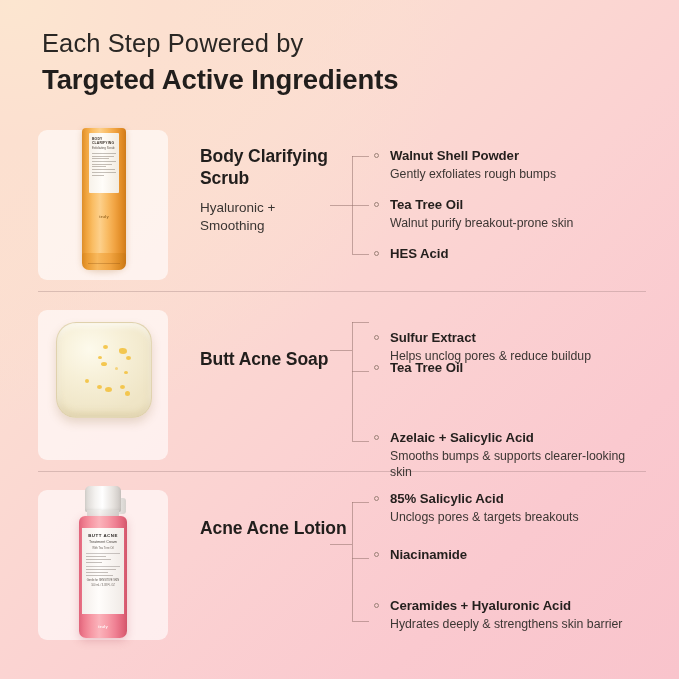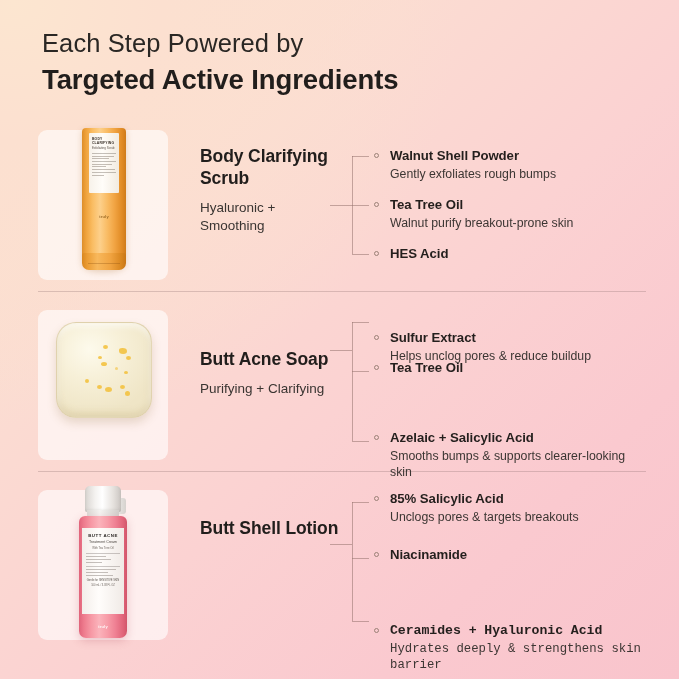--- a/index.html
+++ b/index.html
@@ -481,21 +481,20 @@
         <div class="fleck" style="left:40px; top:62px; width:5px; height:4px;"></div>
         <div class="fleck" style="left:48px; top:64px; width:7px; height:5px;"></div>
         <div class="fleck" style="left:63px; top:62px; width:5px; height:4px;"></div>
         <div class="fleck" style="left:68px; top:68px; width:5px; height:5px;"></div>
         <div class="fleck" style="left:58px; top:44px; width:3px; height:3px; opacity:0.6;"></div>
       </div>
     </div>
 
     <div class="prod-text" style="top:26px;margin-top:21px;">
       <div class="prod-name">Butt Acne Soap</div>
-      <div class="prod-tag">Purifying + Clarifying</div>
     </div>
 
     <div class="bracket" style="top:14px; height:130px;">
       <div class="br-spine" style="top:6px; height:119px;"></div>
       <div class="br-stem" style="top:34px;"></div>
       <div class="br-stub" style="top:6px;"></div>
       <div class="br-stub" style="top:55px;"></div>
       <div class="br-stub" style="top:125px;"></div>
     </div>
 
@@ -539,42 +538,42 @@
           <div class="bl-line e"></div>
           <div class="bl-line f"></div>
           <div class="bl-badge">Gentle for SENSITIVE SKIN</div>
           <div class="bl-size">100 mL / 3.38 FL OZ</div>
         </div>
         <div class="bot-brand">truly</div>
       </div>
     </div>
 
     <div class="prod-text" style="top:36px; width:150px;">
-      <div class="prod-name">Butt Shell Lotion</div>
+      <div class="prod-name">Acne Acne Lotion</div>
     </div>
 
     <div class="bracket" style="top:14px; height:130px;">
       <div class="br-spine" style="top:6px; height:119px;"></div>
       <div class="br-stem" style="top:48px;"></div>
       <div class="br-stub" style="top:6px;"></div>
       <div class="br-stub" style="top:62px;"></div>
       <div class="br-stub" style="top:125px;"></div>
     </div>
 
     <div class="ing-list">
       <div class="ing-item" style="top:9px;">
         <div class="ing-dot"></div>
         <div class="ing-name">85% Salicylic Acid</div>
         <div class="ing-desc">Unclogs pores &amp; targets breakouts</div>
       </div>
       <div class="ing-item" style="top:65px;">
         <div class="ing-dot"></div>
         <div class="ing-name">Niacinamide</div>
       </div>
-      <div class="ing-item" style="top:141px;font-family:Liberation Mono, monospace;">
+      <div class="ing-item" style="top:116px;">
         <div class="ing-dot"></div>
         <div class="ing-name">Ceramides + Hyaluronic Acid</div>
         <div class="ing-desc">Hydrates deeply &amp; strengthens skin barrier</div>
       </div>
     </div>
   </div>
 
 </div>
 
 </body></html>

